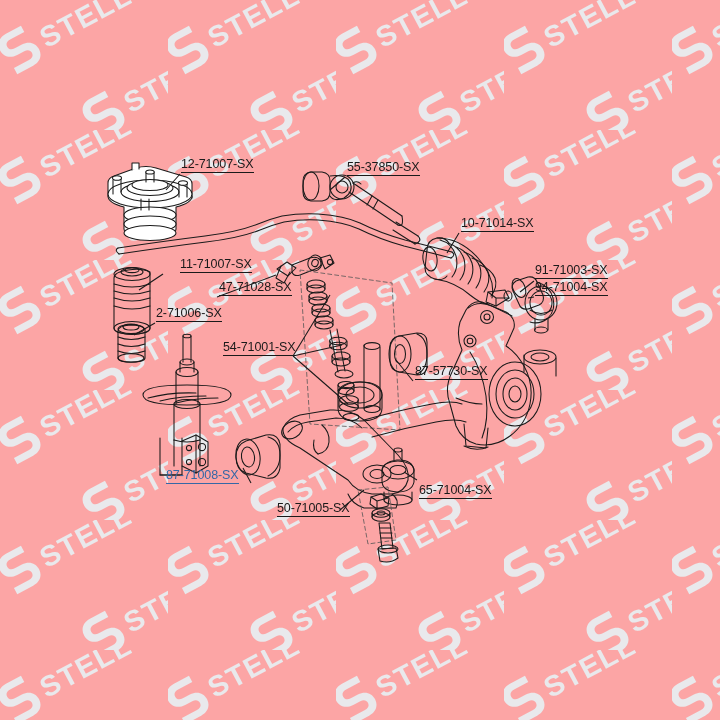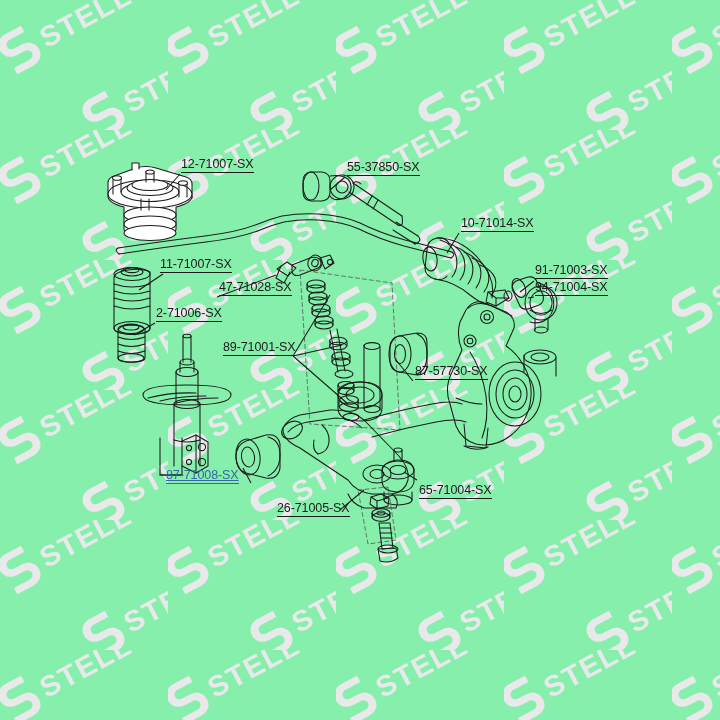--- a/index.html
+++ b/index.html
@@ -1,24 +1,24 @@
 <!DOCTYPE html>
 <html><head>
 <meta charset="utf-8">
 <style>
   html,body{margin:0;padding:0;background:#fff;}
   body{width:720px;height:720px;overflow:hidden;
        font-family:"Liberation Sans",sans-serif;}
-  #stage{position:relative;width:720px;height:720px;background:#86efac;}
+  #stage{position:relative;width:720px;height:720px;background:#fca5a5;}
   #wm,#art,#labels{position:absolute;left:0;top:0;width:720px;height:720px;}
   #wm{opacity:1;}
   .lbl{position:absolute;white-space:nowrap;font-size:12.5px;color:#1a1a1a;
        font-family:"Liberation Sans",sans-serif;letter-spacing:-0.1px;
        border-bottom:1.1px solid #1a1a1a;padding-bottom:1px;line-height:13px;}
-  .lbl.hl{color:#3567a6;border-bottom-color:#3567a6;text-decoration:underline;}
+  .lbl.hl{color:#3567a6;border-bottom-color:#3567a6;}
 </style>
 </head>
 <body>
 
 <div id="stage">
 
   <svg id="wm" viewBox="0 0 720 720">
     <defs>
       <g id="wmunit">
         <g transform="rotate(-28)">
@@ -349,25 +349,25 @@
       <path d="M251 483 L243 468"></path>
       <path d="M417 480 L404 472"></path>
       <path d="M340 510 L364 490"></path>
     </g>
   </svg>
 
   <div id="label-layer">
     <div class="lbl" style="left:181px;top:158px">12-71007-SX</div>
     <div class="lbl" style="left:347px;top:161px">55-37850-SX</div>
     <div class="lbl" style="left:461px;top:217px">10-71014-SX</div>
-    <div class="lbl" style="left:160px;top:258px">11-71007-SX</div>
+    <div class="lbl" style="left:180px;top:258px">11-71007-SX</div>
     <div class="lbl" style="left:535px;top:264px">91-71003-SX</div>
     <div class="lbl" style="left:219px;top:281px">47-71028-SX</div>
     <div class="lbl" style="left:535px;top:281px">94-71004-SX</div>
     <div class="lbl" style="left:156px;top:307px">2-71006-SX</div>
-    <div class="lbl" style="left:223px;top:341px">89-71001-SX</div>
+    <div class="lbl" style="left:223px;top:341px">54-71001-SX</div>
     <div class="lbl" style="left:415px;top:365px">87-57730-SX</div>
     <div class="lbl hl" style="left:166px;top:469px">87-71008-SX</div>
     <div class="lbl" style="left:419px;top:484px">65-71004-SX</div>
-    <div class="lbl" style="left:277px;top:502px">26-71005-SX</div>
+    <div class="lbl" style="left:277px;top:502px">50-71005-SX</div>
   </div>
 
 </div>
 
 </body></html>

